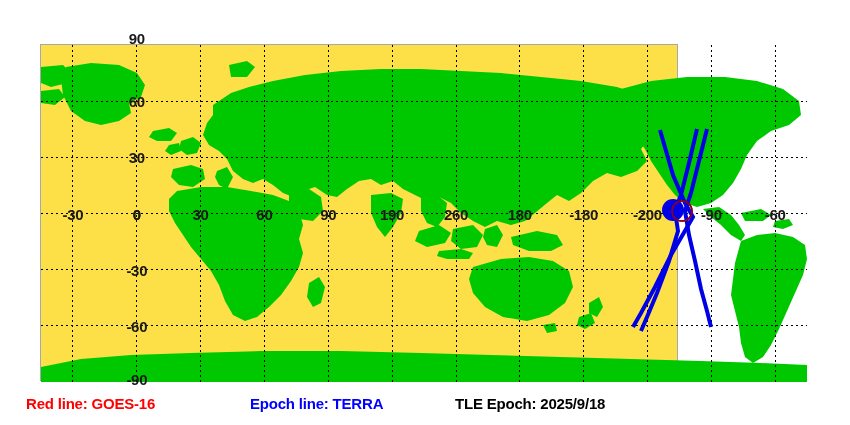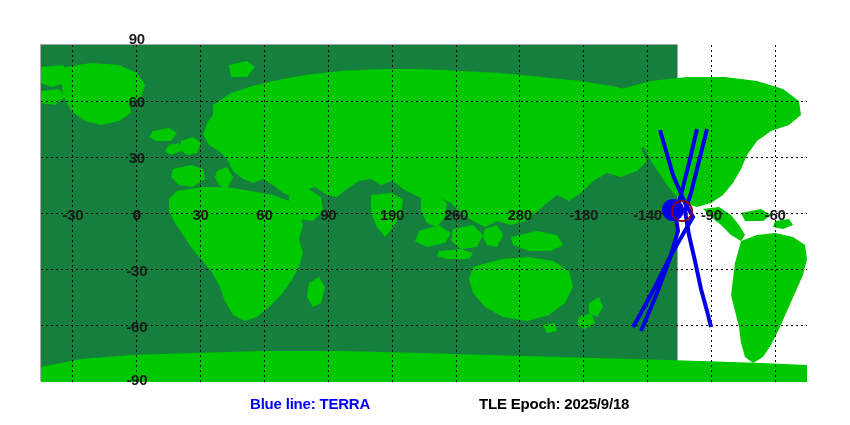--- a/index.html
+++ b/index.html
@@ -17,21 +17,21 @@
 
   
   #map-panel {
     position: absolute;
     left: 40px;
     top: 44px;
     width: 638px;
     height: 337px;
     border: 1px solid #a8a8a8;
     box-sizing: border-box;
-    background: #15803d;
+    background: #fde047;
     overflow: visible;
   }
   #map-svg {
     position: absolute;
     left: 0;
     top: 0;
     width: 766px;
     height: 337px;
     display: block;
   }
@@ -93,21 +93,21 @@
     position: absolute;
     font-family: "Liberation Sans", sans-serif;
     font-size: 15px;
     font-weight: bold;
     white-space: nowrap;
     line-height: 1;
     letter-spacing: -0.2px;
   }
   #legend-red  { left: 26px;  color: #ff0000; }
   #legend-blue { left: 250px; color: #0000ff; }
-  #legend-epoch{ left: 455px; color: #000000; margin-left: 24px; }
+  #legend-epoch{ left: 455px; color: #000000; }
 </style>
 </head>
 <body>
 
 <div id="map-panel">
 
   <svg id="map-svg" viewBox="0 0 766 337" preserveAspectRatio="none">
 
     <g>
 
@@ -215,23 +215,24 @@
   <div class="axis-label" style="left:95.8px; top:280.8px;">-60</div>
   <div class="axis-label" style="left:95.8px; top:334px;">-90</div>
 
   <div class="axis-label" style="left:31.9px;  top:168.5px;">-30</div>
   <div class="axis-label" style="left:95.8px;  top:168.5px;">0</div>
   <div class="axis-label" style="left:159.6px; top:168.5px;">30</div>
   <div class="axis-label" style="left:223.4px; top:168.5px;">60</div>
   <div class="axis-label" style="left:287.3px; top:168.5px;">90</div>
   <div class="axis-label" style="left:351.1px; top:168.5px;">190</div>
   <div class="axis-label" style="left:415.0px; top:168.5px;">260</div>
-  <div class="axis-label" style="left:478.8px; top:168.5px;">280</div>
+  <div class="axis-label" style="left:478.8px; top:168.5px;">180</div>
   <div class="axis-label" style="left:542.6px; top:168.5px;">-180</div>
-  <div class="axis-label" style="left:606.5px; top:168.5px;">-140</div>
+  <div class="axis-label" style="left:606.5px; top:168.5px;">-200</div>
   <div class="axis-label" style="left:670.3px; top:168.5px;">-90</div>
   <div class="axis-label" style="left:734.1px; top:168.5px;">-60</div>
 </div>
 
 <div id="legend">
-  <div class="legend-entry" id="legend-blue">Blue line: TERRA</div>
+  <div class="legend-entry" id="legend-red">Red line: GOES-16</div>
+  <div class="legend-entry" id="legend-blue">Epoch line: TERRA</div>
   <div class="legend-entry" id="legend-epoch">TLE Epoch: 2025/9/18</div>
 </div>
 
 </body></html>

